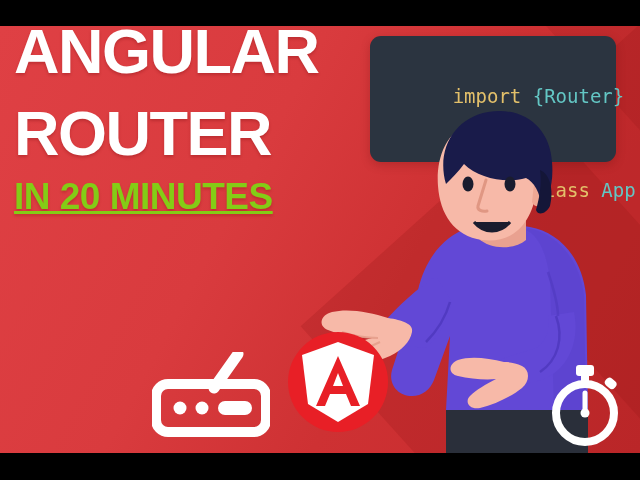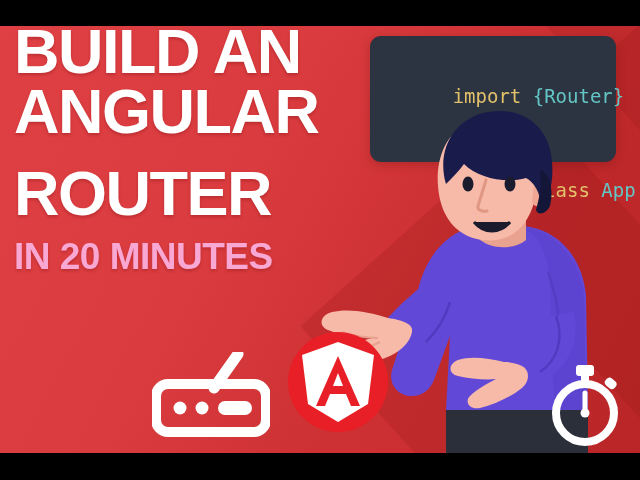--- a/index.html
+++ b/index.html
@@ -87,30 +87,31 @@
     font-size: 63px;
     line-height: 0.95;
     letter-spacing: -1.5px;
     text-transform: uppercase;
     white-space: nowrap;
     text-shadow: 0 2px 3px rgba(120,14,16,0.30);
   }
   .h-line.l2 { }
   .h-line.l3 { margin-top: 22px; }
   .sub-line {
-    color: #f9a8d4;
+    color: #84cc16;
     font-family: "Liberation Sans", sans-serif;
     font-weight: bold;
     font-size: 37px;
     line-height: 1;
     letter-spacing: -0.5px;
     text-transform: uppercase;
     white-space: nowrap;
     margin-top: 14px;
     text-shadow: 0 2px 3px rgba(120,14,16,0.28);
+    text-decoration: underline;
   }
 
   
   .code-panel {
     position: absolute;
     left: 370px; top: 36px;
     width: 246px; height: 126px;
     background: #2B3440;
     border-radius: 11px;
     z-index: 14;
@@ -163,21 +164,20 @@
 <div class="stage">
 
   <div class="poster">
     <div class="poster-grad"></div>
     <div class="diag-band"></div>
     <div class="diag-band2"></div>
     <div class="corner-dark"></div>
   </div>
 
   <div class="headline">
-    <div class="h-line l1">BUILD AN</div>
     <div class="h-line l2">ANGULAR</div>
     <div class="h-line l3">ROUTER</div>
     <div class="sub-line">IN 20 MINUTES</div>
   </div>
 
   <div class="code-panel">
     <div class="code-line">
       <span class="tok-key">import </span><span class="tok-type">{Router}</span>
     </div>
     <div class="code-line">

